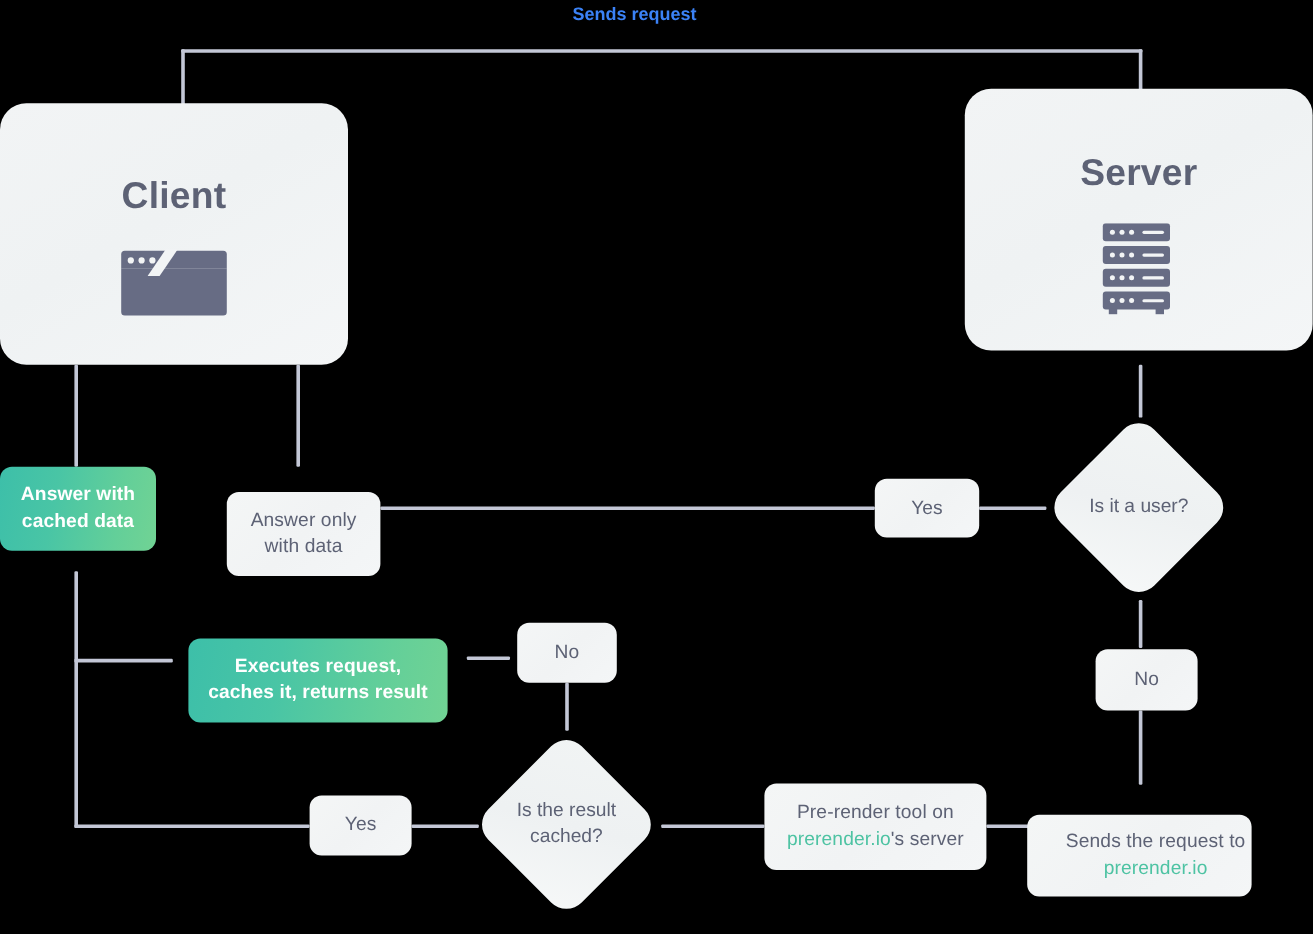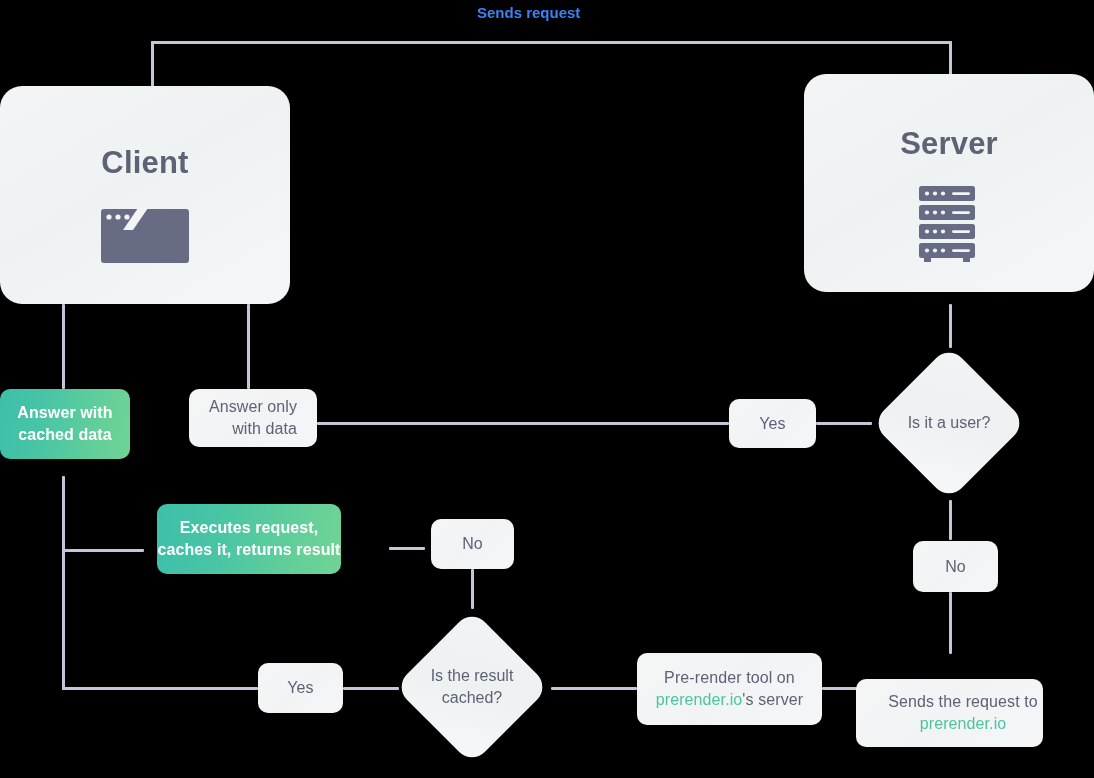--- a/index.html
+++ b/index.html
@@ -188,41 +188,41 @@
 
   <div class="line h" style="left:822px; top:687px; width:36px;"></div>
 
   <div class="card green" style="left:0px; top:389px; width:130px; height:70px; font-size:16px;">
     <div>
       <span>Answer with</span><br>
       <span>cached data</span>
     </div>
   </div>
 
-  <div class="card" style="left:189px; top:389px; width:128px; height:58px;text-align:right;">
+  <div class="card" style="left:189px; top:410px; width:128px; height:70px;">
     <div>
       <span>Answer only</span><br>
       <span>with data</span>
     </div>
   </div>
 
   <div class="card" style="left:729px; top:399px; width:87px; height:49px;">
     <span>Yes</span>
   </div>
 
   <div class="diamond" style="left:871px; top:345px; width:156px; height:156px;">
     <div class="shape" style="width:110px; height:110px;"></div>
     <div class="dlabel">Is it a user?</div>
   </div>
 
   <div class="card" style="left:913px; top:541px; width:85px; height:51px;">
     <span>No</span>
   </div>
 
-  <div class="card green" style="left:157px; top:504px; width:184px; height:70px;text-align:center;">
+  <div class="card green" style="left:157px; top:532px; width:216px; height:70px;text-align:center;">
     <div>
       <span>Executes request,</span><br>
       <span>caches it, returns result</span>
     </div>
   </div>
 
   <div class="card" style="left:431px; top:519px; width:83px; height:50px;">
     <span>No</span>
   </div>
 

